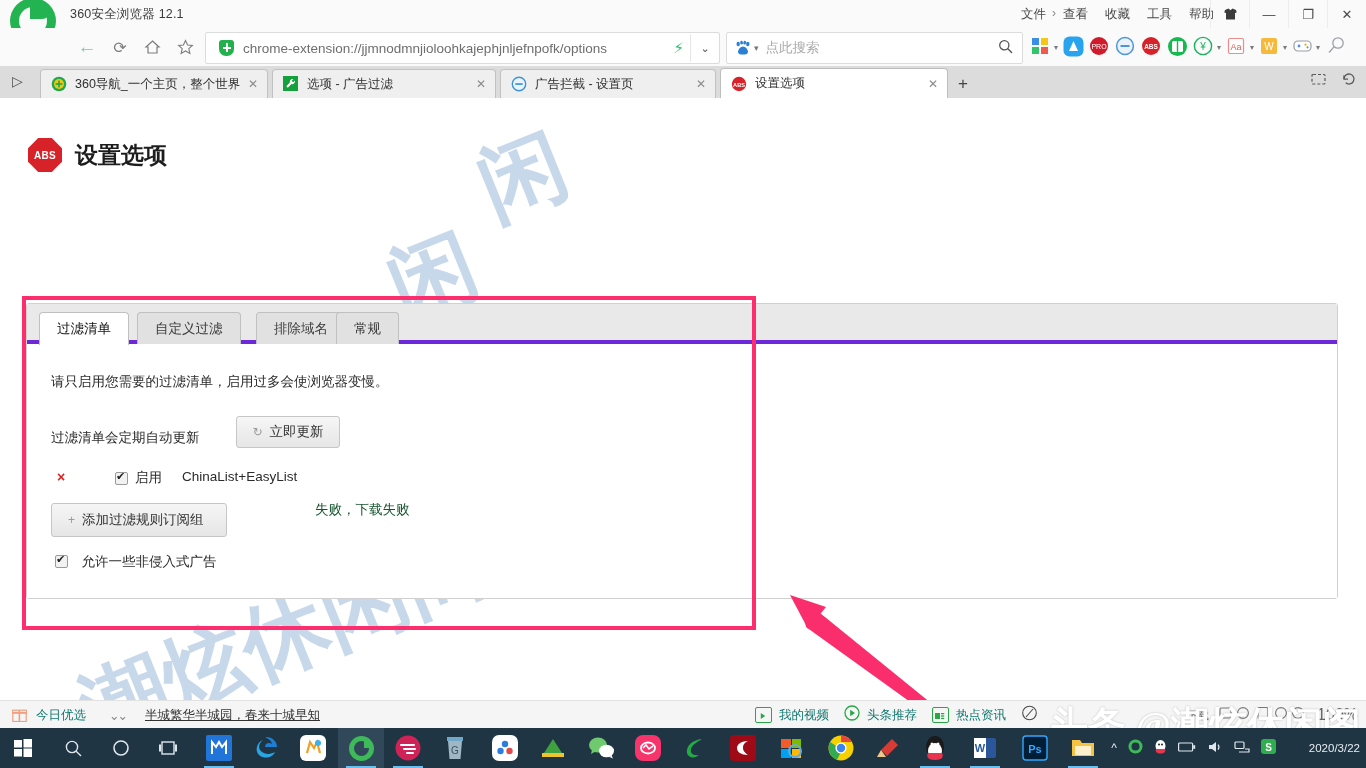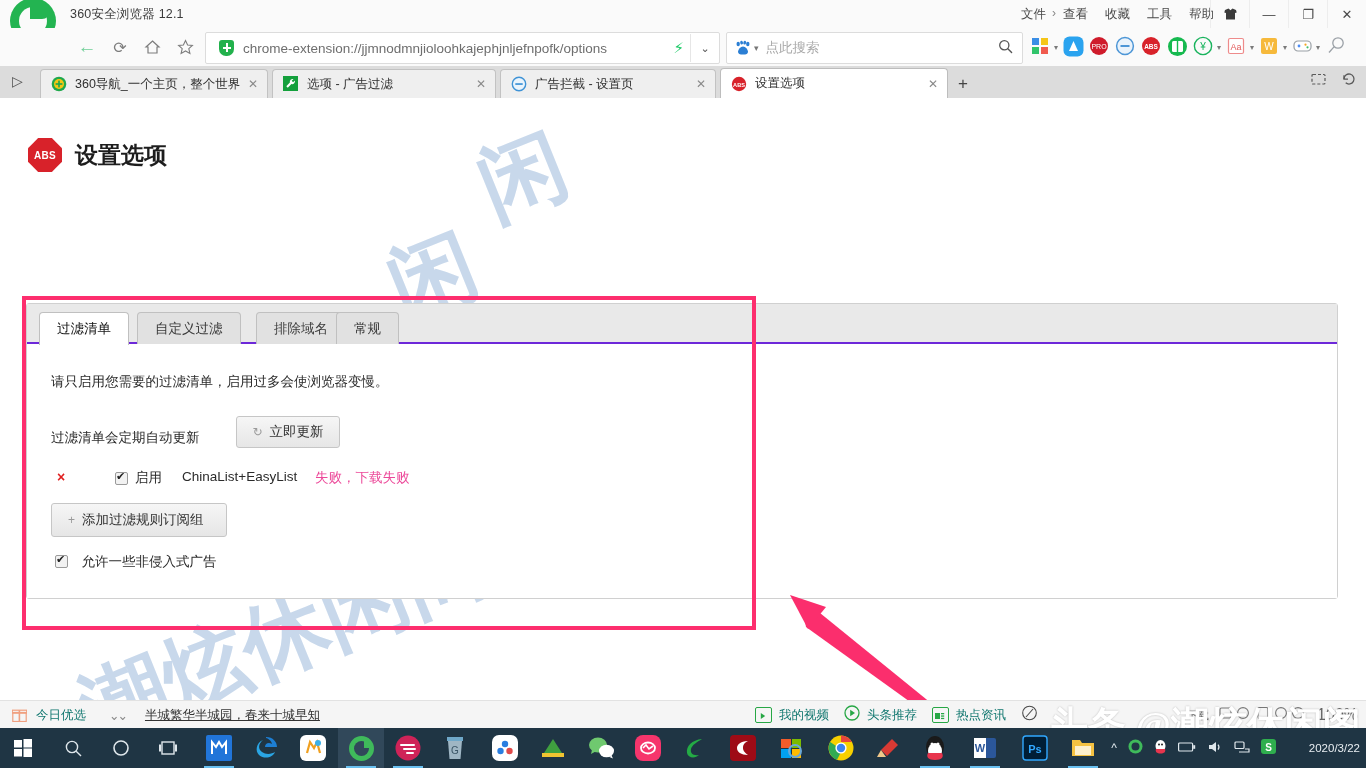--- a/index.html
+++ b/index.html
@@ -71,36 +71,36 @@
   .octagon{width:34px;height:34px;background:#d8222a;
      clip-path:polygon(30% 0,70% 0,100% 30%,100% 70%,70% 100%,30% 100%,0 70%,0 30%);
      display:flex;align-items:center;justify-content:center;
      box-shadow:0 0 0 1px rgba(0,0,0,.15);}
   .octagon span{color:#fff;font-size:10px;font-weight:bold;letter-spacing:.3px;}
   .pg-title{font-size:23px;font-weight:bold;color:#1d1d1d;}
 
   .panel{position:absolute;left:26px;top:205px;width:1310px;height:294px;background:#fff;
      border:1px solid #d0d0d0;border-radius:3px;}
   .tabs-row{position:absolute;left:0;top:0;width:100%;height:40px;background:#e9e9e9;
-     border-bottom:2px solid #6d28d9;box-sizing:border-box;}
+     border-bottom:4px solid #6d28d9;box-sizing:border-box;}
   .ptab{position:absolute;top:8px;height:32px;padding:0 17px;display:flex;align-items:center;
      font-size:13.5px;color:#3a3a3a;background:#e1e1e1;border:1px solid #c0c0c0;border-bottom:none;
      border-radius:4px 4px 0 0;box-sizing:border-box;}
   .ptab.active{background:#fff;color:#111;border-color:#c0c0c0;height:33px;z-index:3;}
   .body-area{position:absolute;left:0;top:40px;right:0;bottom:0;background:#fff;}
   .p-line{position:absolute;font-size:13.5px;color:#2b2b2b;}
   .btn{display:inline-flex;align-items:center;justify-content:center;gap:7px;
      background:linear-gradient(#f6f6f6,#e6e6e6);border:1px solid #c6c6c6;border-radius:3px;
      font-size:13.5px;color:#333;box-sizing:border-box;}
   .btn .ic{color:#9a9a9a;font-size:12px;}
   .chk{width:13px;height:13px;border:1px solid #9a9a9a;border-radius:2px;background:#f2f2f2;
      display:inline-block;position:relative;vertical-align:-2px;box-sizing:border-box;}
   .chk.on:after{content:"✔";position:absolute;left:0px;top:-3px;font-size:11px;color:#222;}
   .xdel{color:#e02020;font-size:14px;font-weight:bold;}
-  .err{color:#ec4899;font-size:13.5px;}
+  .err{color:#14532d;font-size:13.5px;margin-top:32px;}
 
   
   .hl{position:absolute;left:22px;top:198px;width:734px;height:334px;border:4px solid #fd2e6e;
      box-sizing:border-box;pointer-events:none;}
   .arrow{position:absolute;left:780px;top:495px;width:190px;height:135px;pointer-events:none;}
 
   
   .wm{position:absolute;color:#bfd2e8;font-weight:bold;pointer-events:none;opacity:.85;
      font-family:"Liberation Serif","DejaVu Serif",serif;}
   .wm1{left:390px;top:120px;transform:rotate(-22deg);font-size:86px;}

